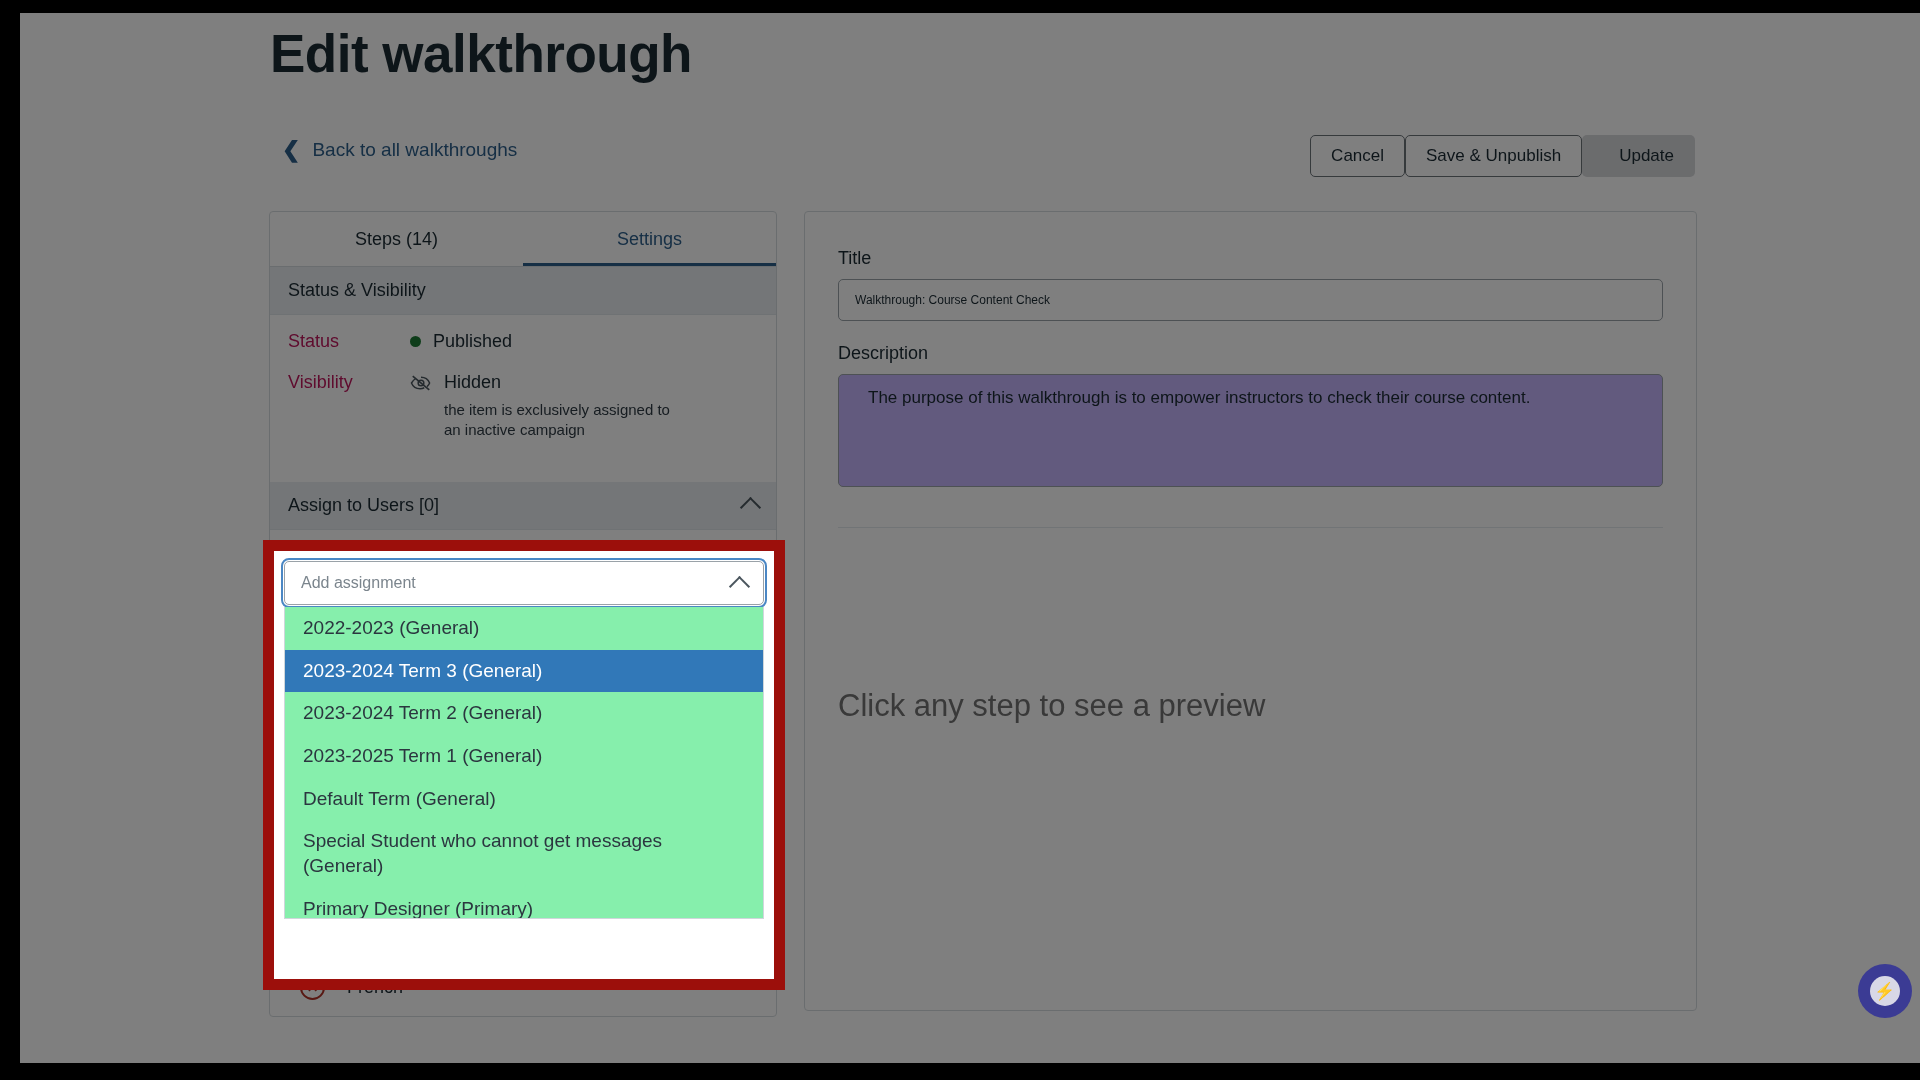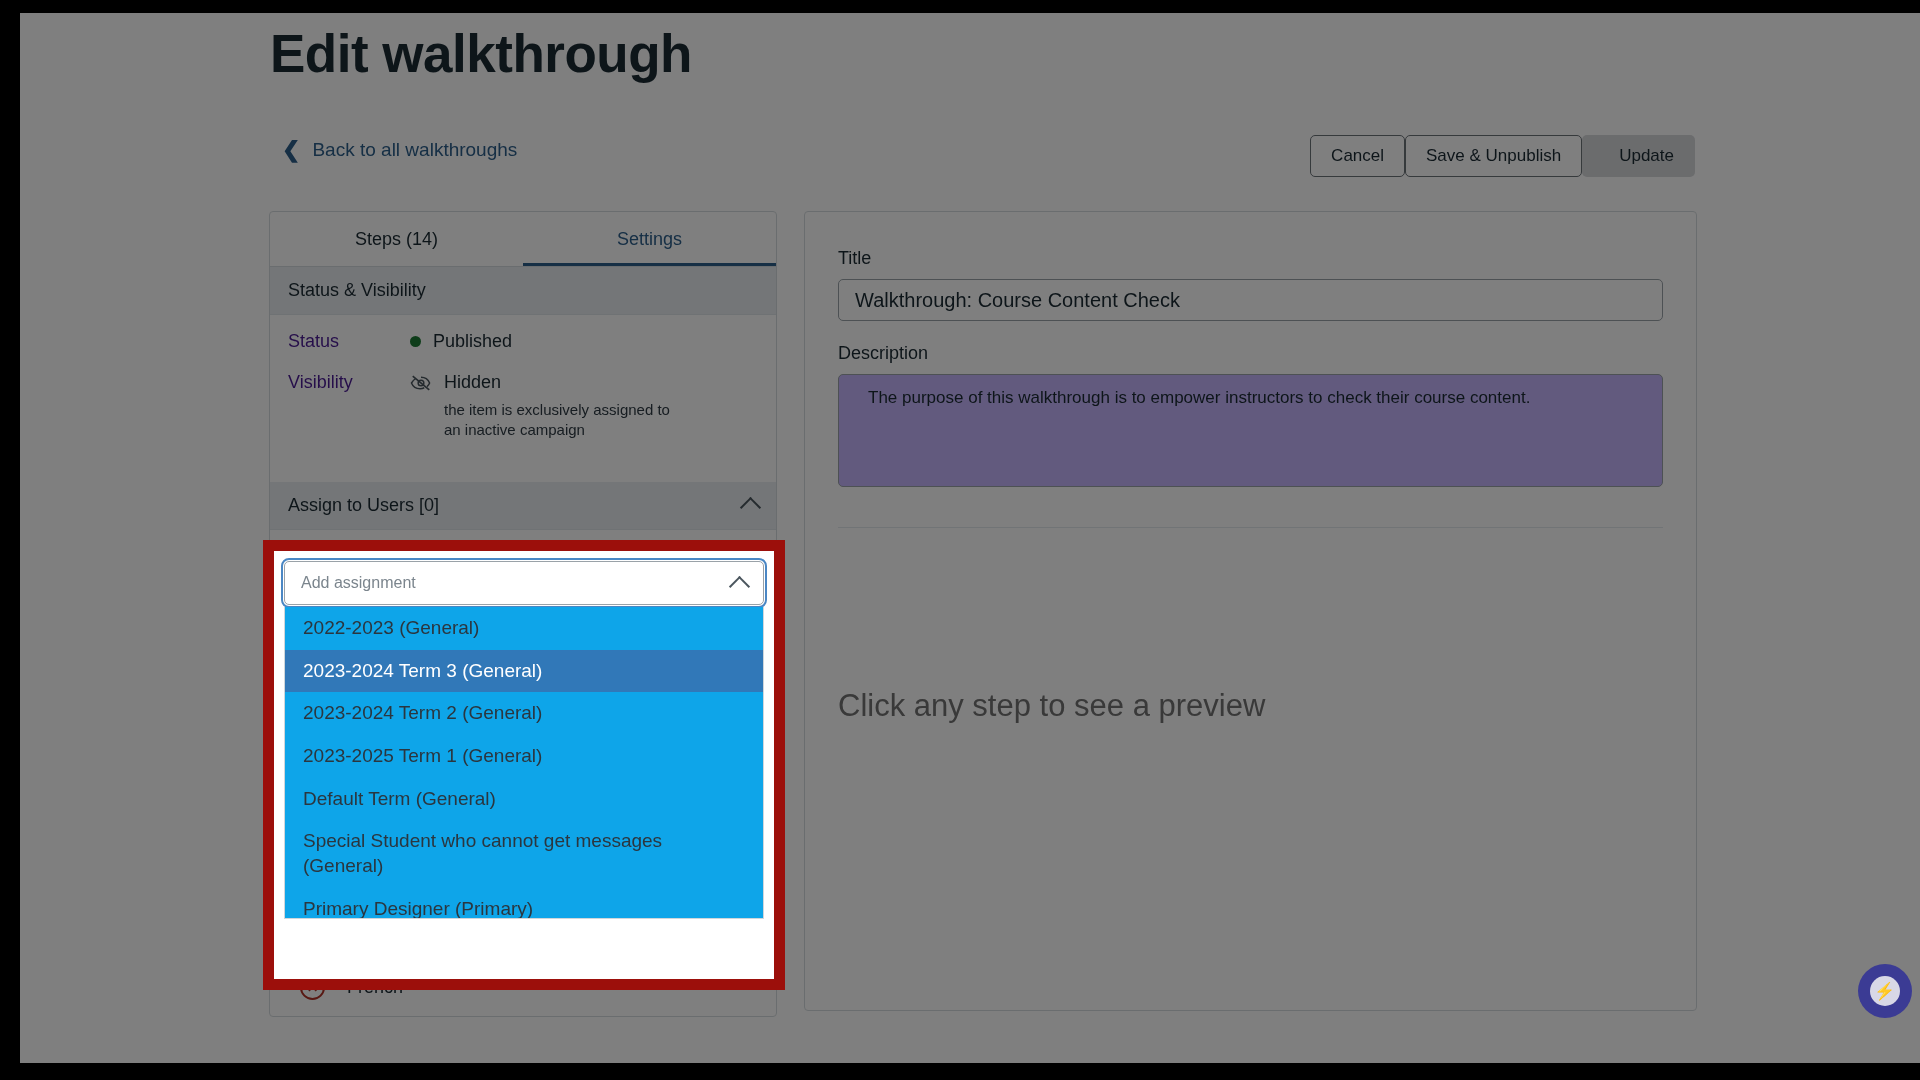--- a/index.html
+++ b/index.html
@@ -106,21 +106,21 @@
     display: flex; align-items: center; justify-content: space-between;
     border-bottom: 1px solid #dfe4e8;
   }
   .section-body { padding: 16px 18px 22px 18px; }
   .kv-row {
     display: flex; align-items: flex-start;
     margin-bottom: 20px;
     font-size: 18px;
     color: #1b2a33;
   }
-  .kv-key { width: 122px; flex: none; color: #4c1d95; }
+  .kv-key { width: 122px; flex: none; color: #be185d; }
   .kv-val { display: flex; flex-direction: column; }
   .kv-main { display: flex; align-items: center; gap: 12px; }
   .dot-green {
     width: 11px; height: 11px; border-radius: 50%;
     background: #1d7a34; display: inline-block;
   }
   .eye-off { width: 22px; height: 16px; display: inline-block; }
   .kv-sub {
     margin-top: 7px;
     margin-left: 34px;
@@ -171,21 +171,21 @@
     font-size: 18px; color: #1b2a33;
     margin-bottom: 10px;
   }
   .fields { padding: 36px 33px 0 33px; }
   .text-input {
     width: 100%;
     height: 42px;
     border: 1px solid #9aa2a8;
     border-radius: 5px;
     padding: 4px 16px;
-    font-size: 20px;
+    font-size: 12px;
     color: #1b2a33;
     font-family: "Liberation Sans", sans-serif;
     background: #fff;
   }
   .textarea {
     width: 100%;
     height: 113px;
     border: 1px solid #9aa2a8;
     border-radius: 5px;
     padding: 13px 29px;
@@ -250,21 +250,21 @@
     border-top: 2px solid #4b565e;
     transform: rotate(45deg);
     margin-top: 6px;
     flex: none;
   }
   .dropdown {
     position: absolute;
     left: 0; top: 46px;
     width: 480px;
     height: 312px;
-    background: #0ea5e9;
+    background: #86efac;
     border: 1px solid #cfd6db;
     border-top: none;
     overflow: hidden;
   }
   .opt {
     padding: 9px 18px;
     font-size: 19px;
     color: #2b363f;
     line-height: 1.3;
     cursor: pointer;

